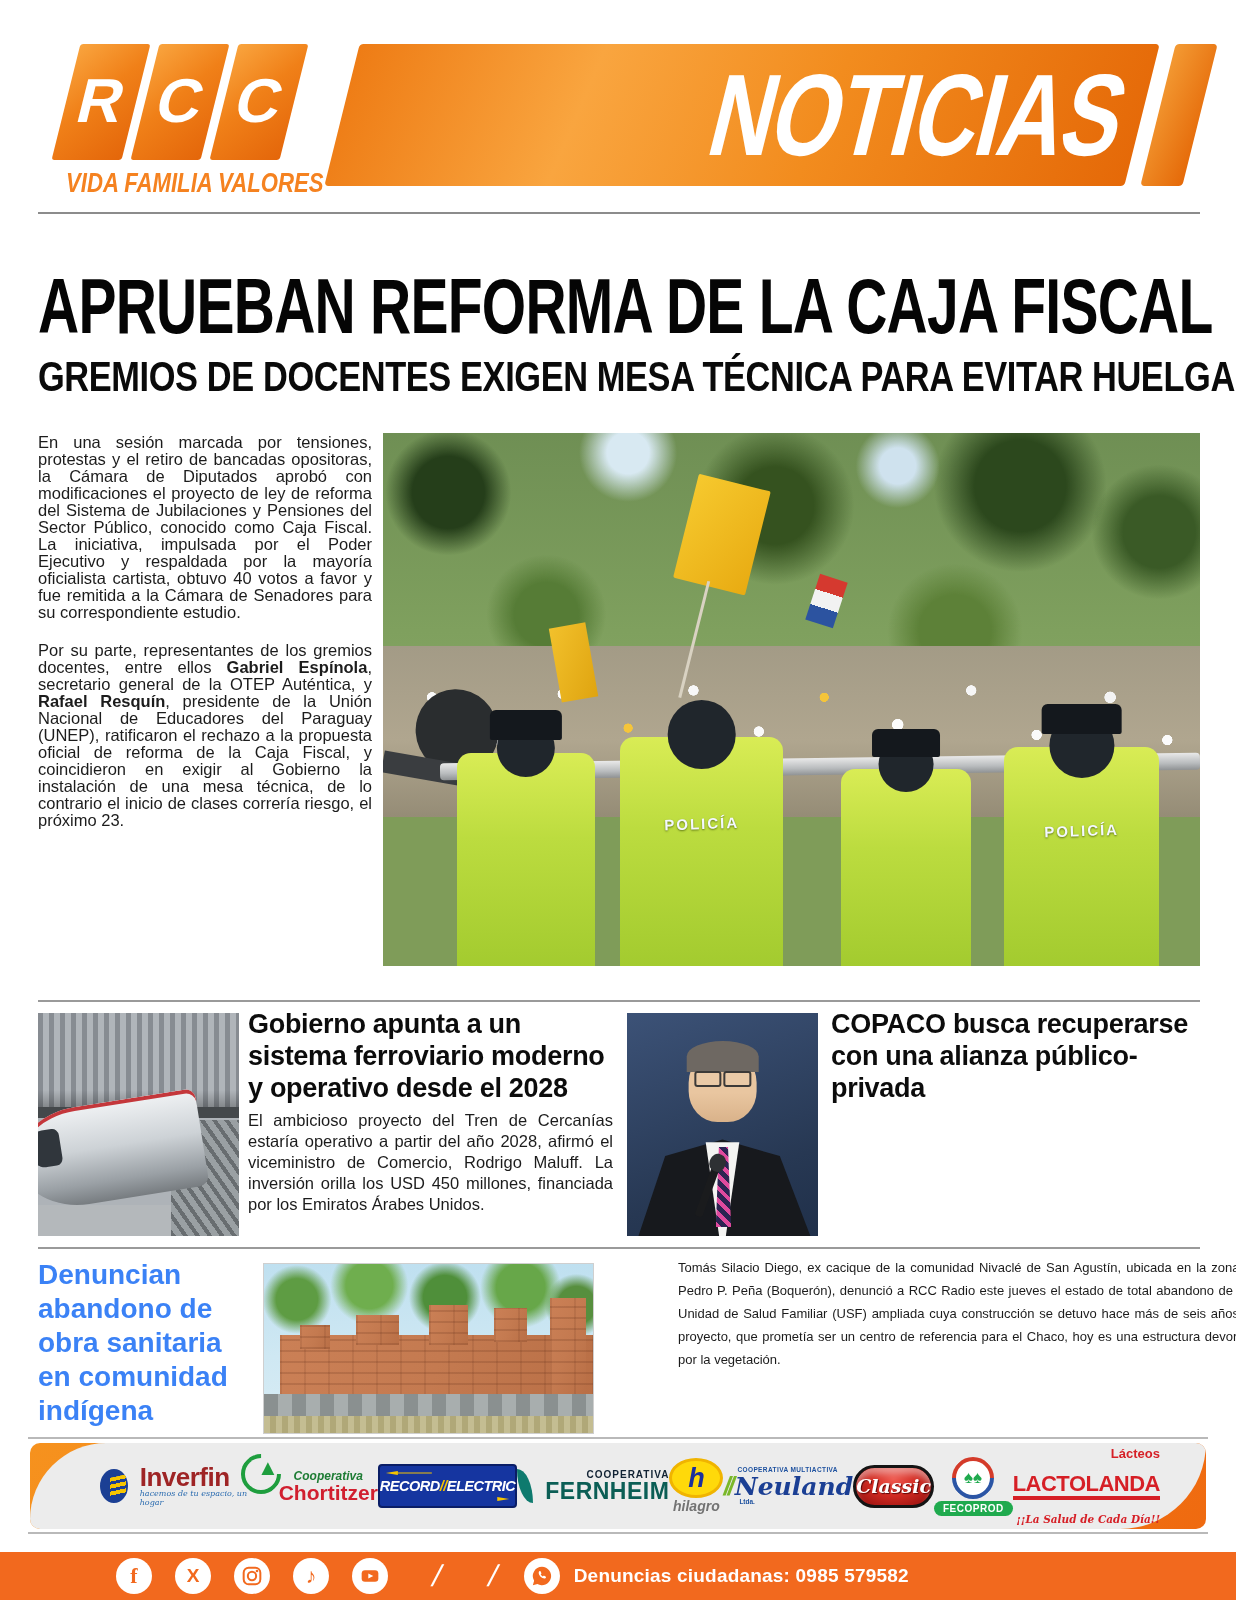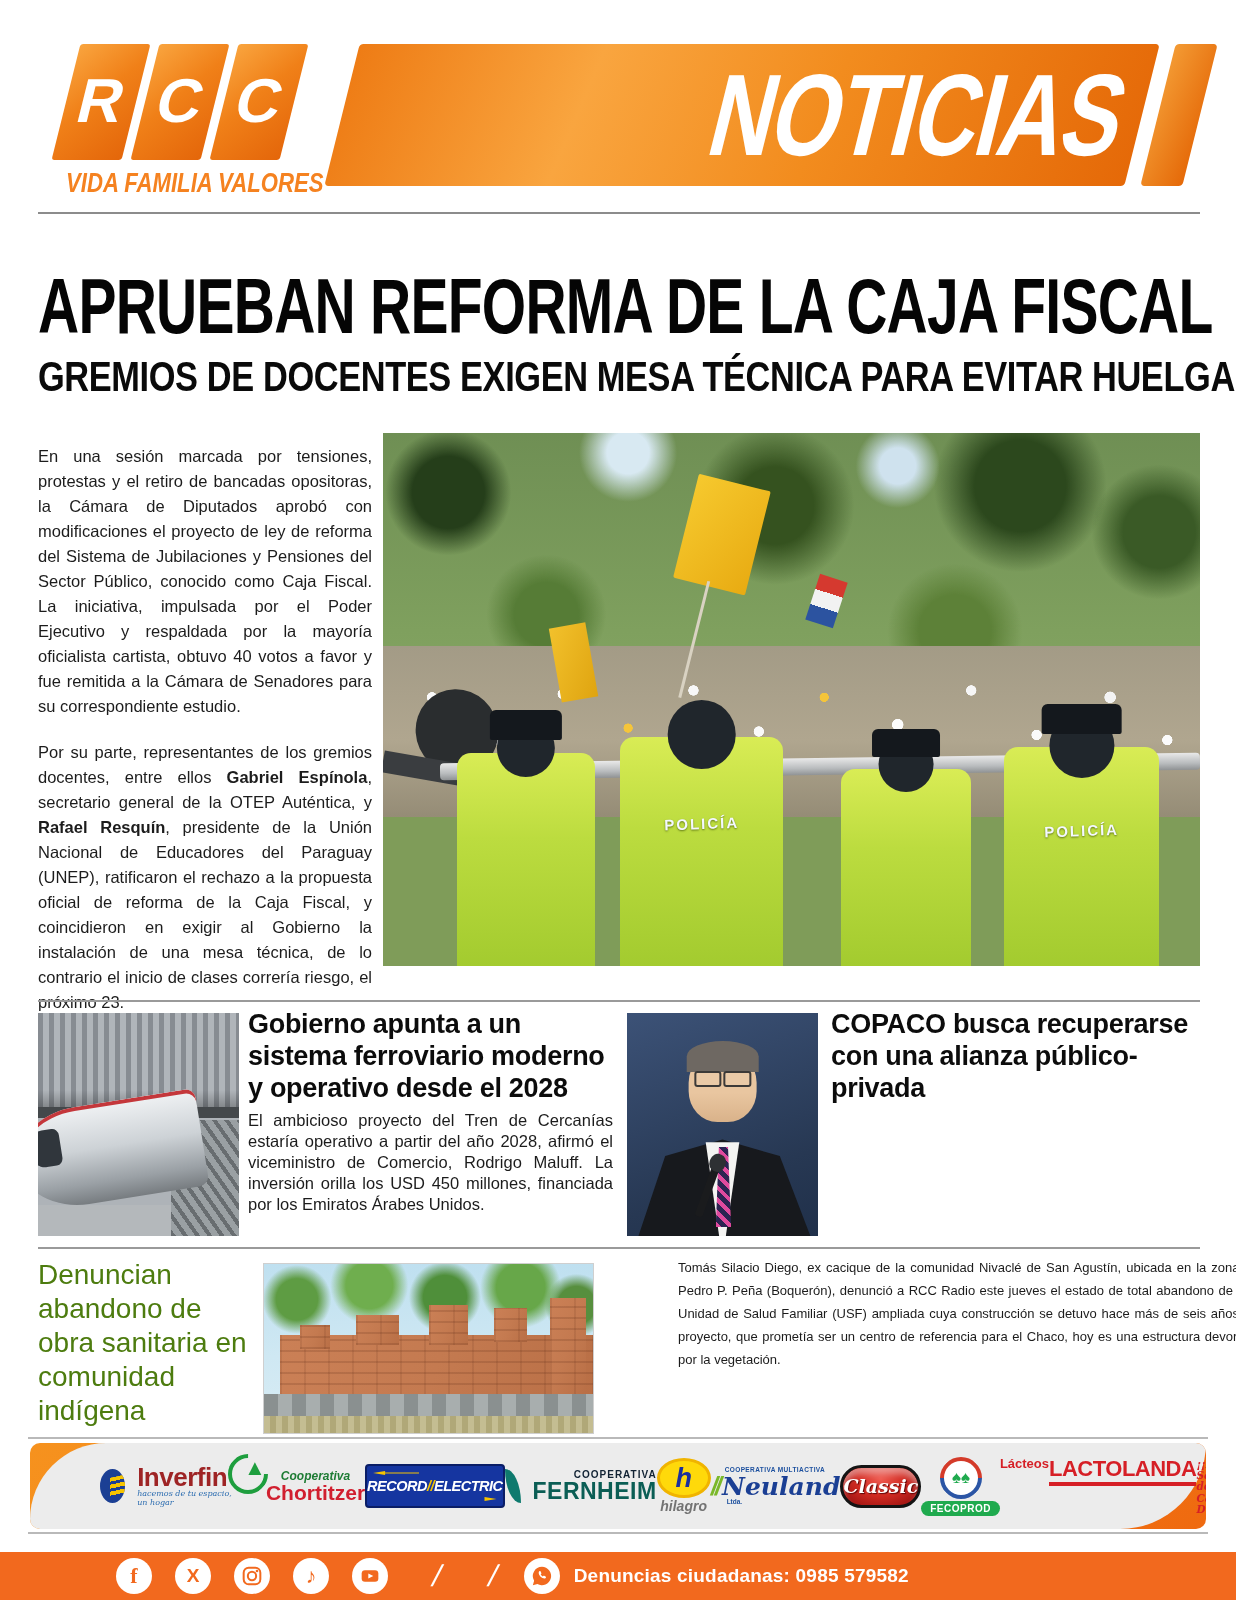--- a/index.html
+++ b/index.html
@@ -41,21 +41,21 @@
 
   
   .headline { position:absolute; left:38px; top:262px; height:80px; white-space:nowrap; }
   .headline span { display:inline-block; font-size:77px; font-weight:bold; color:#050505; letter-spacing:-1px;
                    transform:scaleX(0.74); transform-origin:left top; }
   .subheadline { position:absolute; left:38px; top:352px; height:46px; white-space:nowrap; }
   .subheadline span { display:inline-block; font-size:43px; font-weight:bold; color:#0a0a0a; letter-spacing:-0.5px;
                       transform:scaleX(0.80); transform-origin:left top; }
 
   
-  .main-col { position:absolute; left:38px; top:444px; width:334px; height:560px; font-size:16.5px; line-height:25px;
+  .main-col { position:absolute; left:38px; top:434px; width:334px; height:560px; font-size:16.5px; line-height:17px;
               color:#1c1c1c; text-align:justify; }
   .main-col p + p { margin-top:21px; }
 
   .photo { position:absolute; overflow:hidden; }
   .main-photo { left:383px; top:433px; width:817px; height:533px; background:#7f9c59; }
   .mp-trees { position:absolute; inset:0 0 38% 0;
     background:
       radial-gradient(circle 90px at 8% 18%, #253e1a 0 40%, transparent 70%),
       radial-gradient(circle 70px at 30% 6%, #d8e9f2 0 30%, transparent 70%),
       radial-gradient(circle 110px at 48% 22%, #35521f 0 35%, transparent 72%),
@@ -134,21 +134,21 @@
      background:linear-gradient(180deg,#e9c6a0 60%,#d9b28a 100%); border-radius:46% 46% 42% 42%; }
   .cp-hair { position:absolute; left:50%; top:12.5%; width:38%; height:14%; transform:translateX(-50%);
      background:#6e6862; border-radius:50% 50% 0 0; }
   .cp-glasses { position:absolute; left:50%; top:26%; width:30%; height:7%; transform:translateX(-50%); display:flex; gap:2px; }
   .cp-glasses i { flex:1; border:2px solid #3c3a38; border-radius:3px; background:rgba(255,255,255,0.08); }
   .cp-mic { position:absolute; left:40%; bottom:8%; width:8px; height:52px; background:#1a1b1d; transform:rotate(20deg); border-radius:3px; }
   .cp-mic::before { content:""; position:absolute; left:50%; top:-14px; width:16px; height:18px; transform:translateX(-50%);
      background:#2e3033; border-radius:45%; }
 
   
-  .bottom-title { position:absolute; left:38px; top:1258px; width:215px; font-weight:normal; font-size:28px; line-height:34px; color:#4d7c0f; }
+  .bottom-title { position:absolute; left:38px; top:1258px; width:215px; font-weight:bold; font-size:28px; line-height:34px; color:#3b82f6; }
   .brick-photo { left:263px; top:1263px; width:331px; height:171px; background:linear-gradient(180deg,#bfe0f0 0%,#cfe8f3 55%,#d8ecf4 100%); border:1px solid #cfcfcf; }
   .bw-trees { position:absolute; inset:0 0 30% 0;
      background:
        radial-gradient(circle 46px at 10% 30%, #5e9c43 0 45%, transparent 75%),
        radial-gradient(circle 52px at 32% 18%, #6fae4e 0 45%, transparent 75%),
        radial-gradient(circle 48px at 55% 28%, #4f8f3a 0 45%, transparent 75%),
        radial-gradient(circle 54px at 78% 20%, #67a749 0 45%, transparent 75%),
        radial-gradient(circle 42px at 95% 35%, #578f3e 0 45%, transparent 75%); }
   .bw-brick { background:
        repeating-linear-gradient(0deg, rgba(90,40,20,0.18) 0 2px, transparent 2px 11px),
@@ -216,21 +216,21 @@
       display:flex; align-items:center; justify-content:center; box-shadow:inset 0 6px 6px rgba(255,255,255,0.45); }
   .lg-classic .nm { color:#fff; font-weight:bold; font-style:italic; font-size:19px; font-family:"DejaVu Serif", serif;
       text-shadow:1px 1px 1px #5c0606; }
 
   .lg-fecoprod { flex-direction:column; gap:2px; }
   .lg-fecoprod .ring { width:42px; height:42px; border-radius:50%; border:4px solid; border-color:#d43b2a #2b55a5 #2b55a5 #d43b2a;
       transform:rotate(45deg); display:flex; align-items:center; justify-content:center; background:#fff; }
   .lg-fecoprod .ring i { transform:rotate(-45deg); color:#1faa4e; font-size:17px; font-style:normal; }
   .lg-fecoprod .pill { background:#1faa4e; color:#fff; font-weight:bold; font-size:10px; border-radius:9px; padding:2px 9px; letter-spacing:0.5px; }
 
-  .lg-lacto { flex-direction:row; align-items:flex-start; gap:0; line-height:1.05; }
+  .lg-lacto { flex-direction:column; align-items:flex-end; gap:12px; line-height:1.05; }
   .lg-lacto .pre { color:#d61f26; font-weight:bold; font-size:13px; }
   .lg-lacto .nm { color:#d61f26; font-weight:bold; font-size:22px; letter-spacing:-0.5px; border-bottom:4px solid #d61f26; padding-bottom:1px; }
   .lg-lacto .tg { color:#d61f26; font-weight:bold; font-style:italic; font-size:10.5px; font-family:"DejaVu Serif", serif; margin-top:2px; }
 
   
   .footer { position:absolute; left:0; right:0; top:1552px; height:48px; background:#f2691e; display:flex; align-items:center; }
   .soc { width:36px; height:36px; border-radius:50%; background:#fff; display:flex; align-items:center; justify-content:center;
          margin-right:23px; color:#f2691e; font-weight:bold; }
   .soc:first-of-type { margin-left:116px; }
   .soc svg { display:block; }

